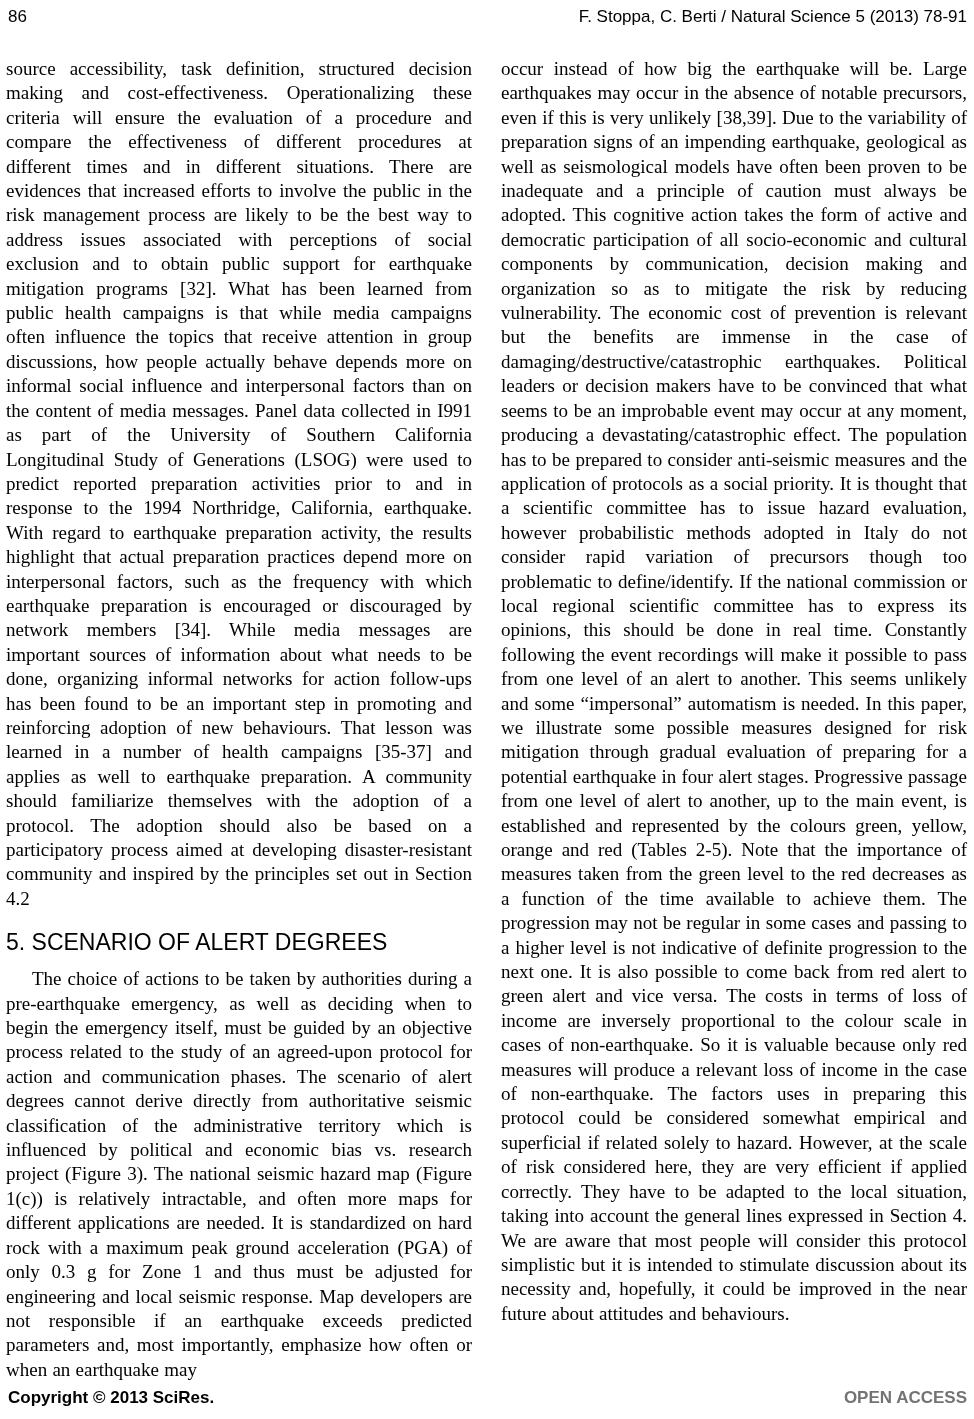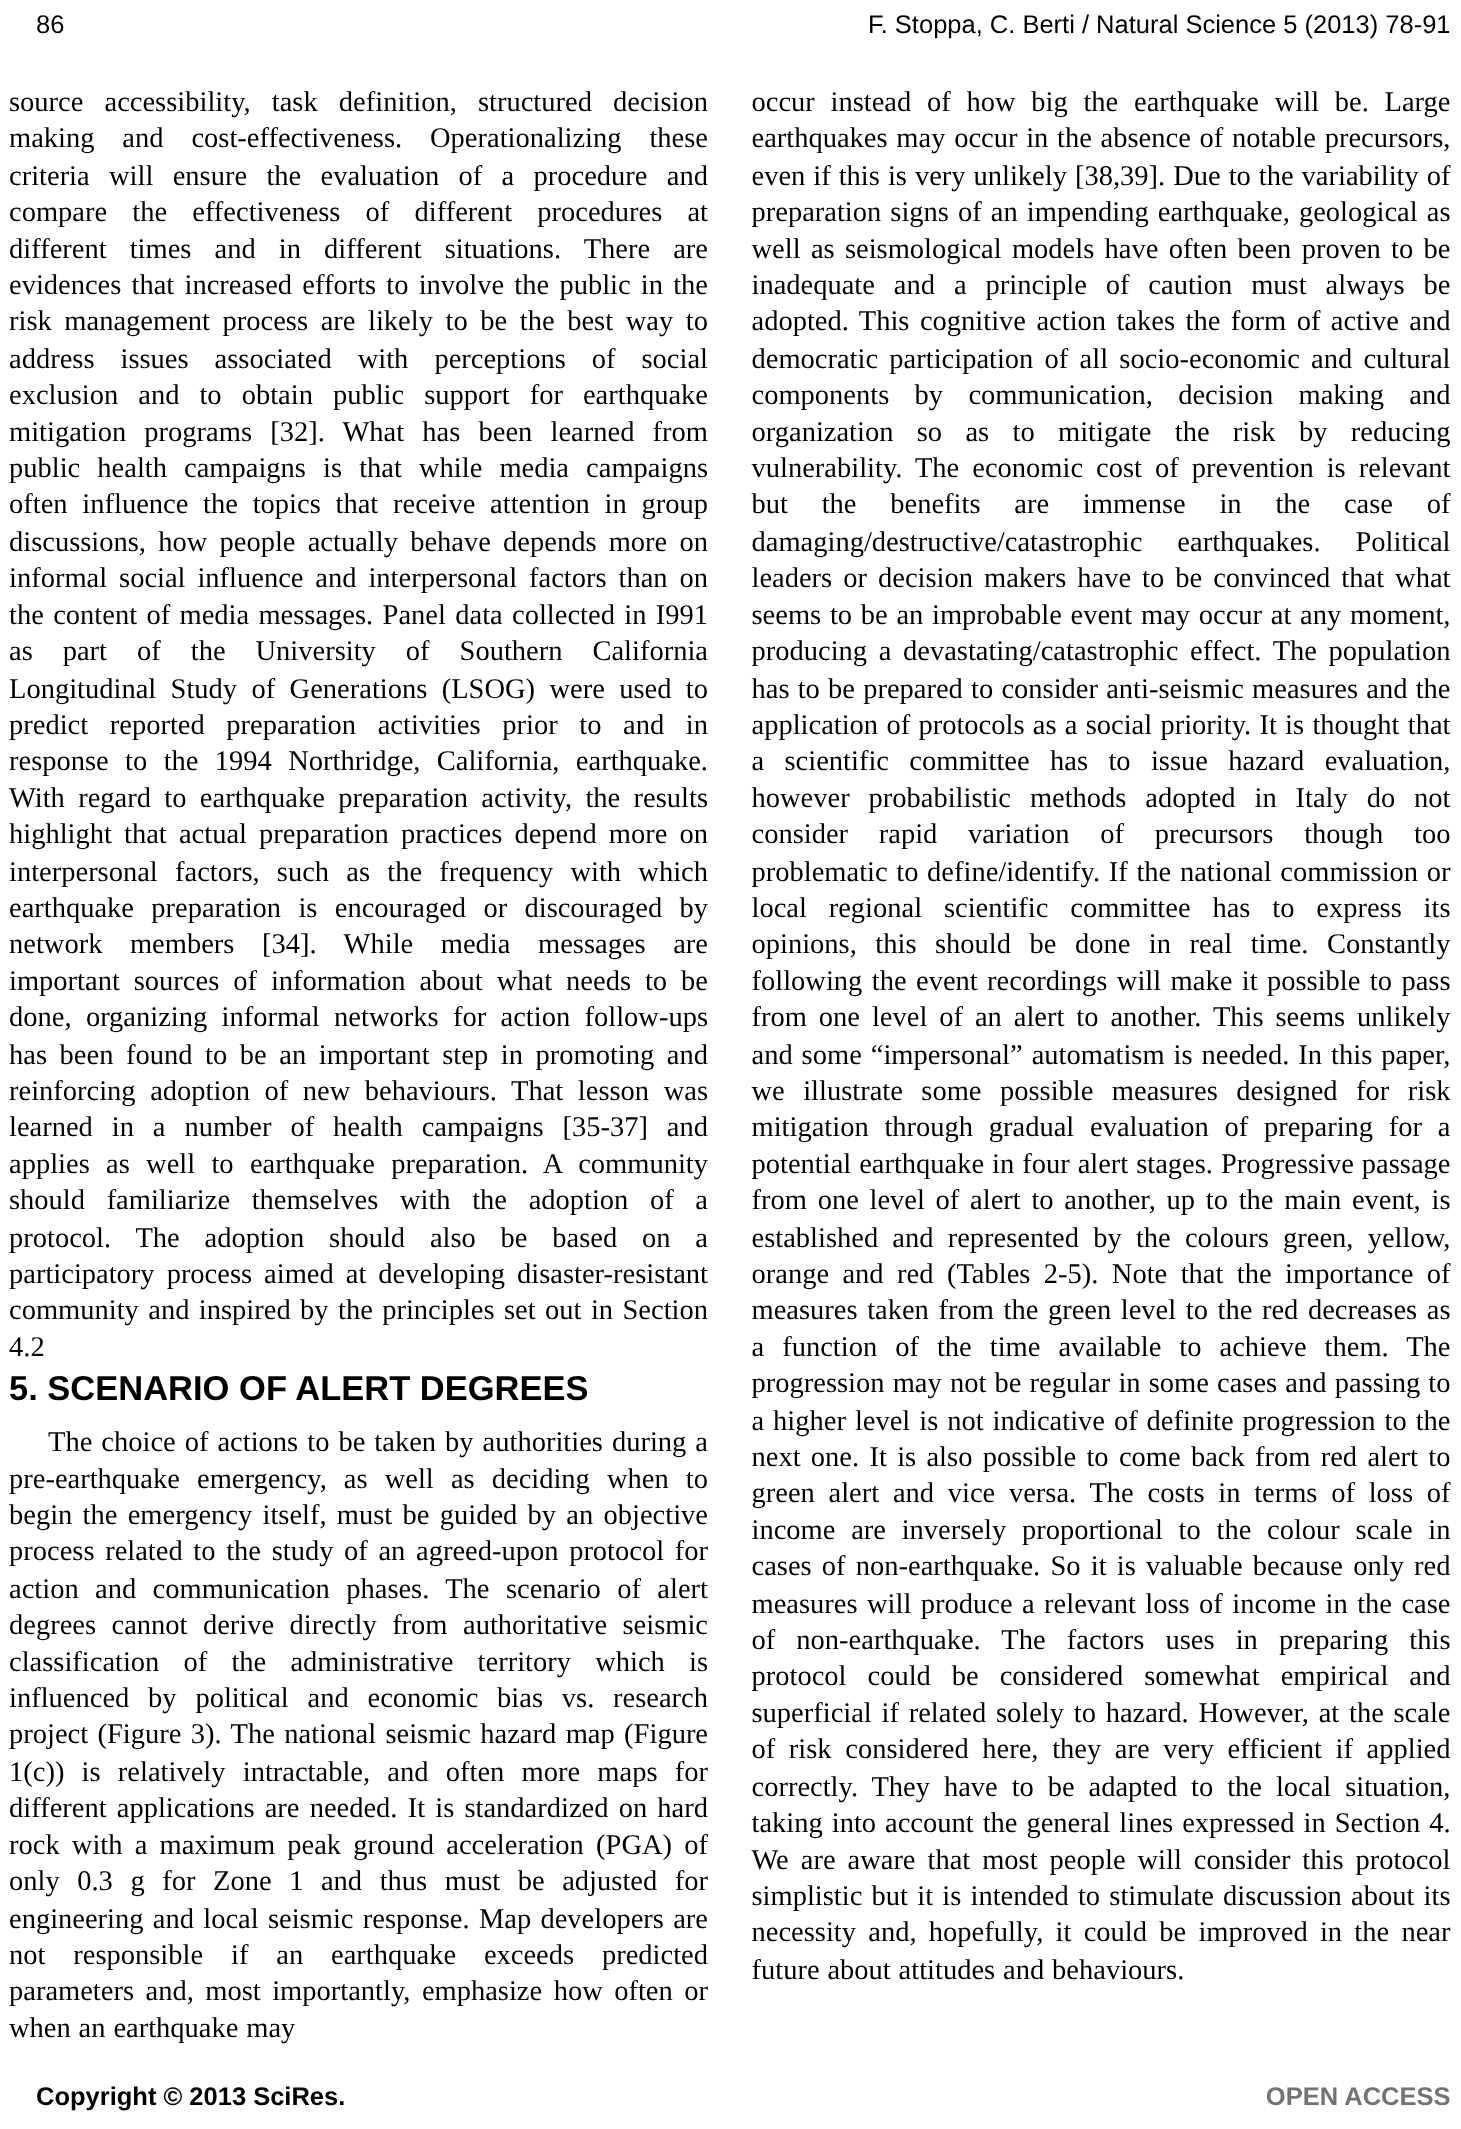--- a/index.html
+++ b/index.html
@@ -13,21 +13,20 @@
     overflow: hidden;
   }
   .page-header {
     position: absolute;
     top: 7px;
     left: 6px;
     right: 7px;
     height: 24px;
     font-family: "Liberation Sans", sans-serif;
     font-size: 17px;
-    margin-left: 16px;
   }
   .page-number {
     position: absolute;
     left: 2px;
     top: 0;
   }
   .running-title {
     position: absolute;
     left: 0;
     right: 0;
@@ -50,39 +49,40 @@
     font-size: 19px;
     line-height: 24.4px;
     text-align: justify;
     word-spacing: 0.5px;
   }
   .body-paragraph.indented {
     text-indent: 26px;
   }
   .section-heading {
     font-family: "Liberation Sans", sans-serif;
-    font-weight: bold;
+    font-weight: normal;
     font-size: 23px;
     line-height: 28px;
+    margin-top: 17px;
     margin-bottom: 11px;
     letter-spacing: 0px;
   }
   .page-footer {
     position: absolute;
     left: 6px;
     right: 7px;
     bottom: 9px;
     height: 22px;
     font-family: "Liberation Sans", sans-serif;
     font-weight: bold;
     font-size: 17px;
   }
   .copyright-notice {
     position: absolute;
-    left: 18px;
+    left: 2px;
     top: 0;
   }
   .open-access-label {
     position: absolute;
     right: 0;
     top: 0;
   }
   b { font-weight: normal; }
 </style>
 </head>

